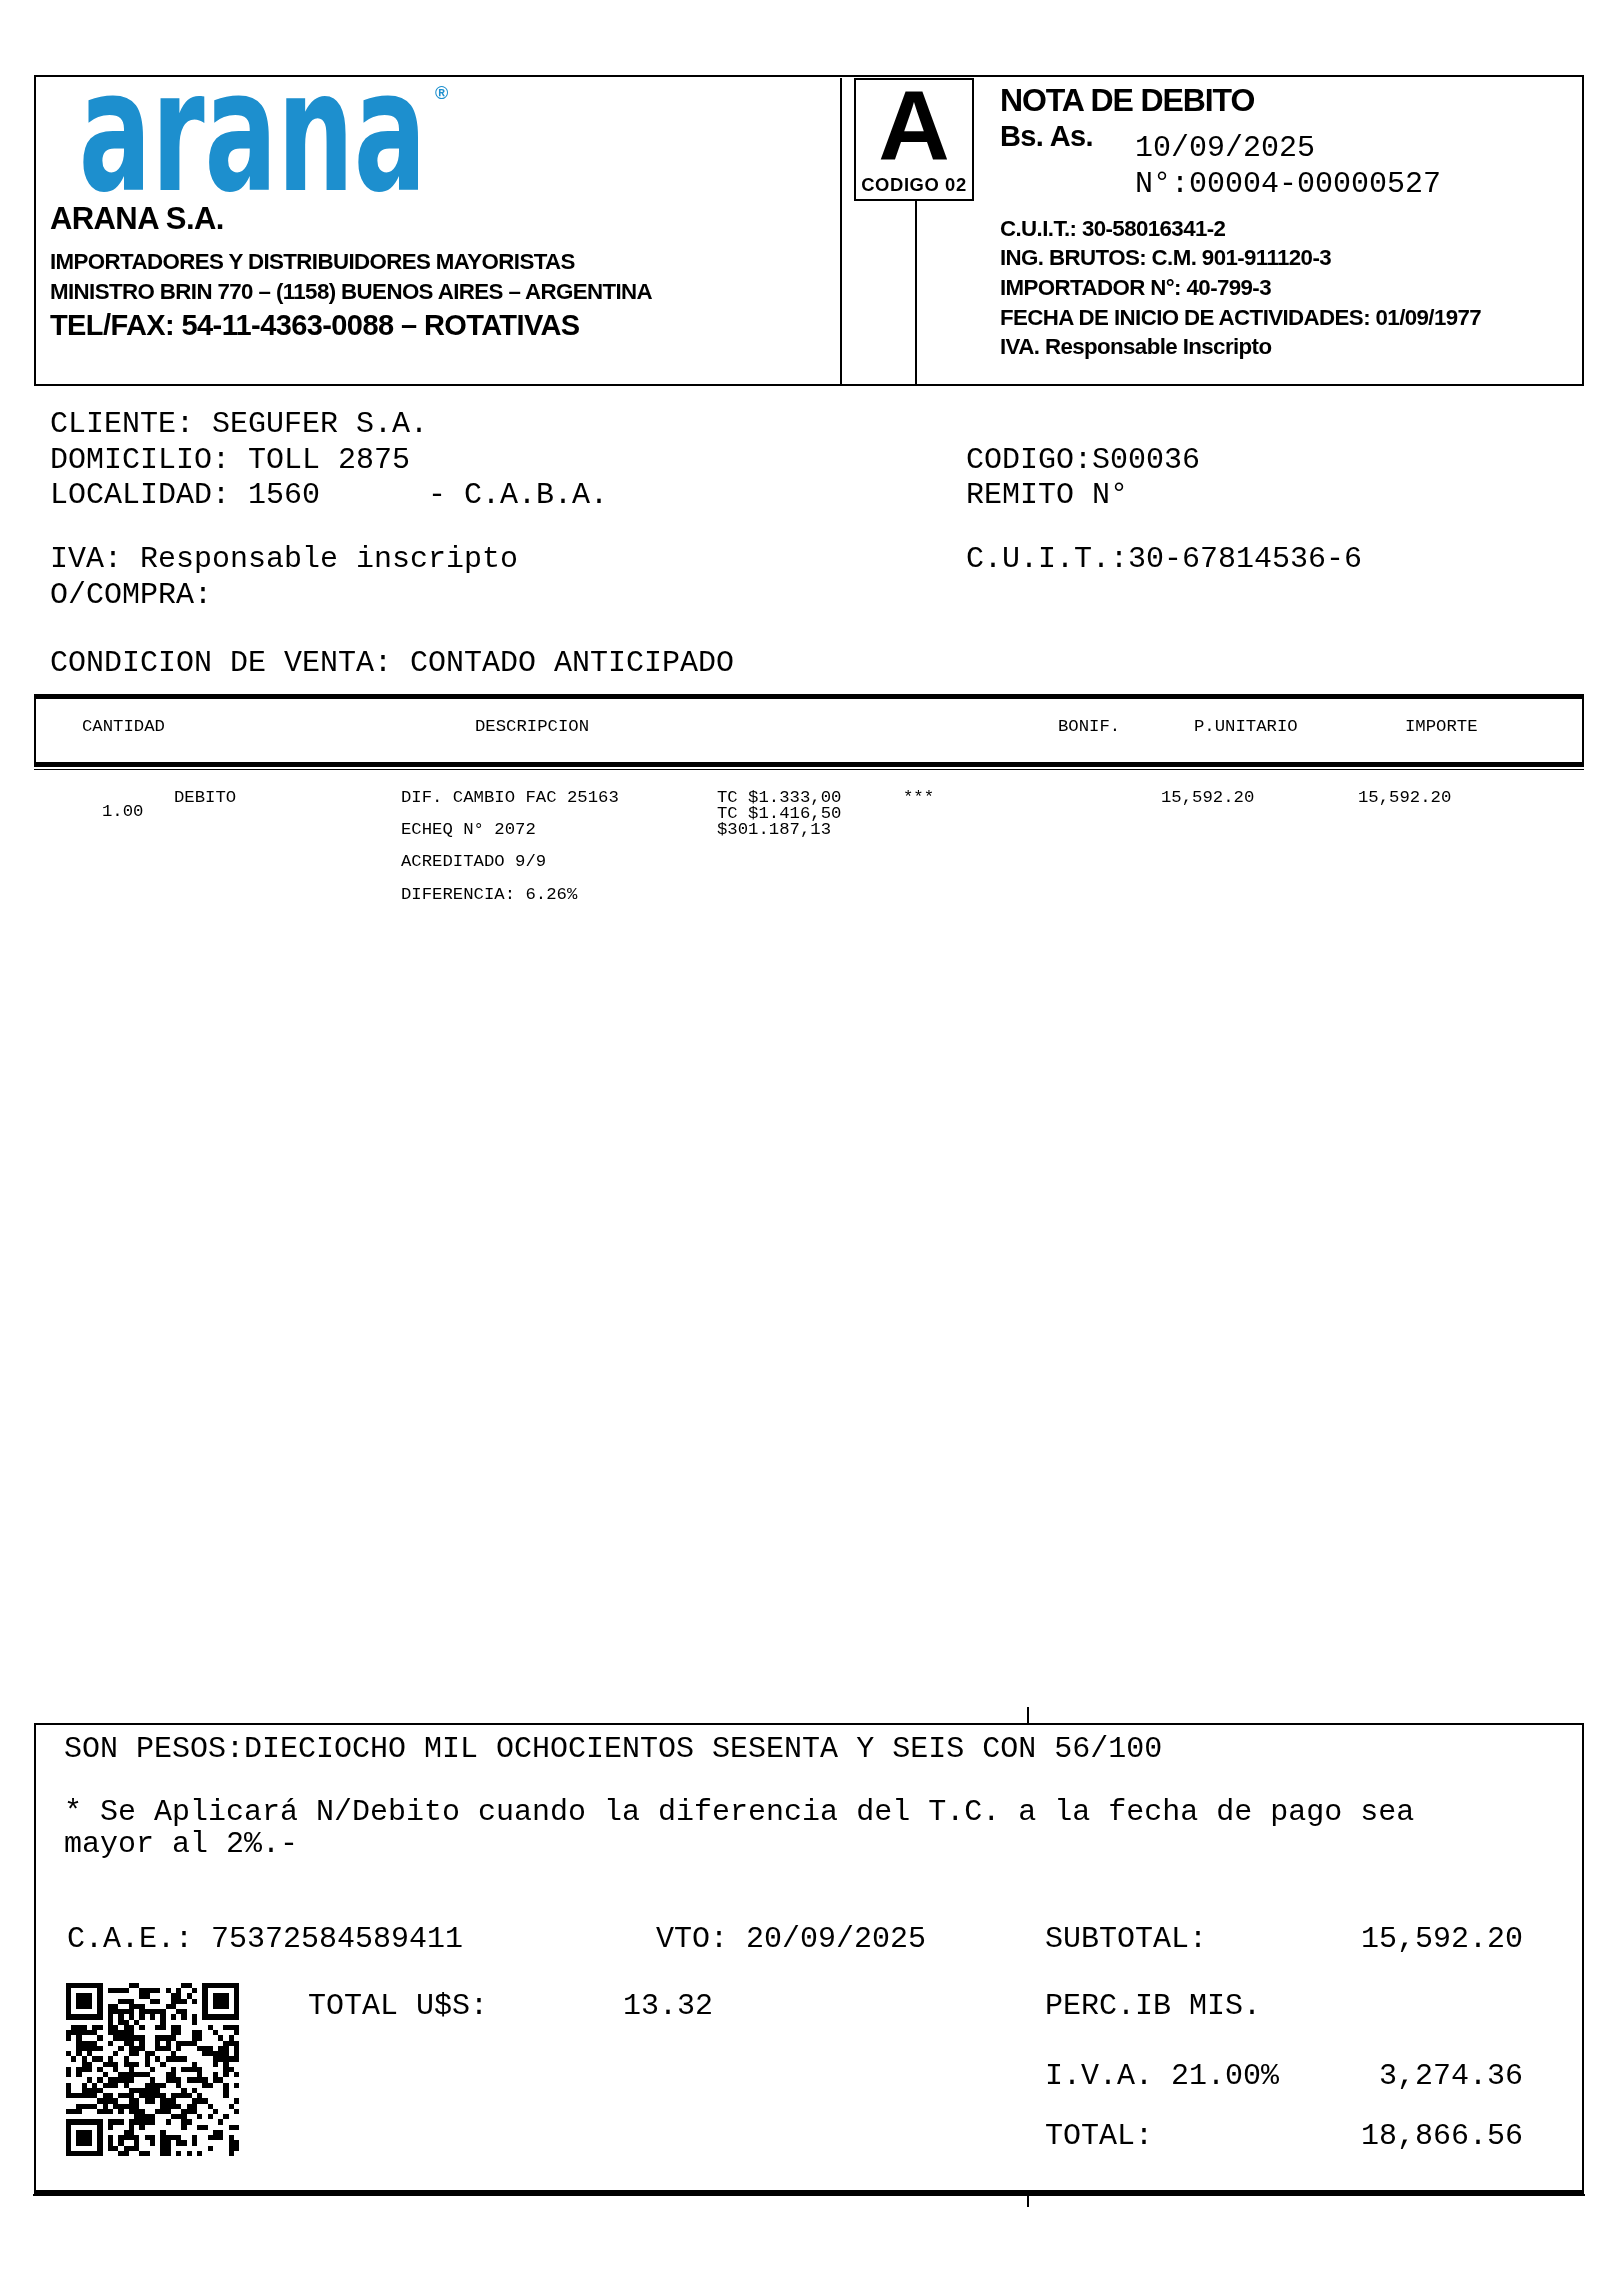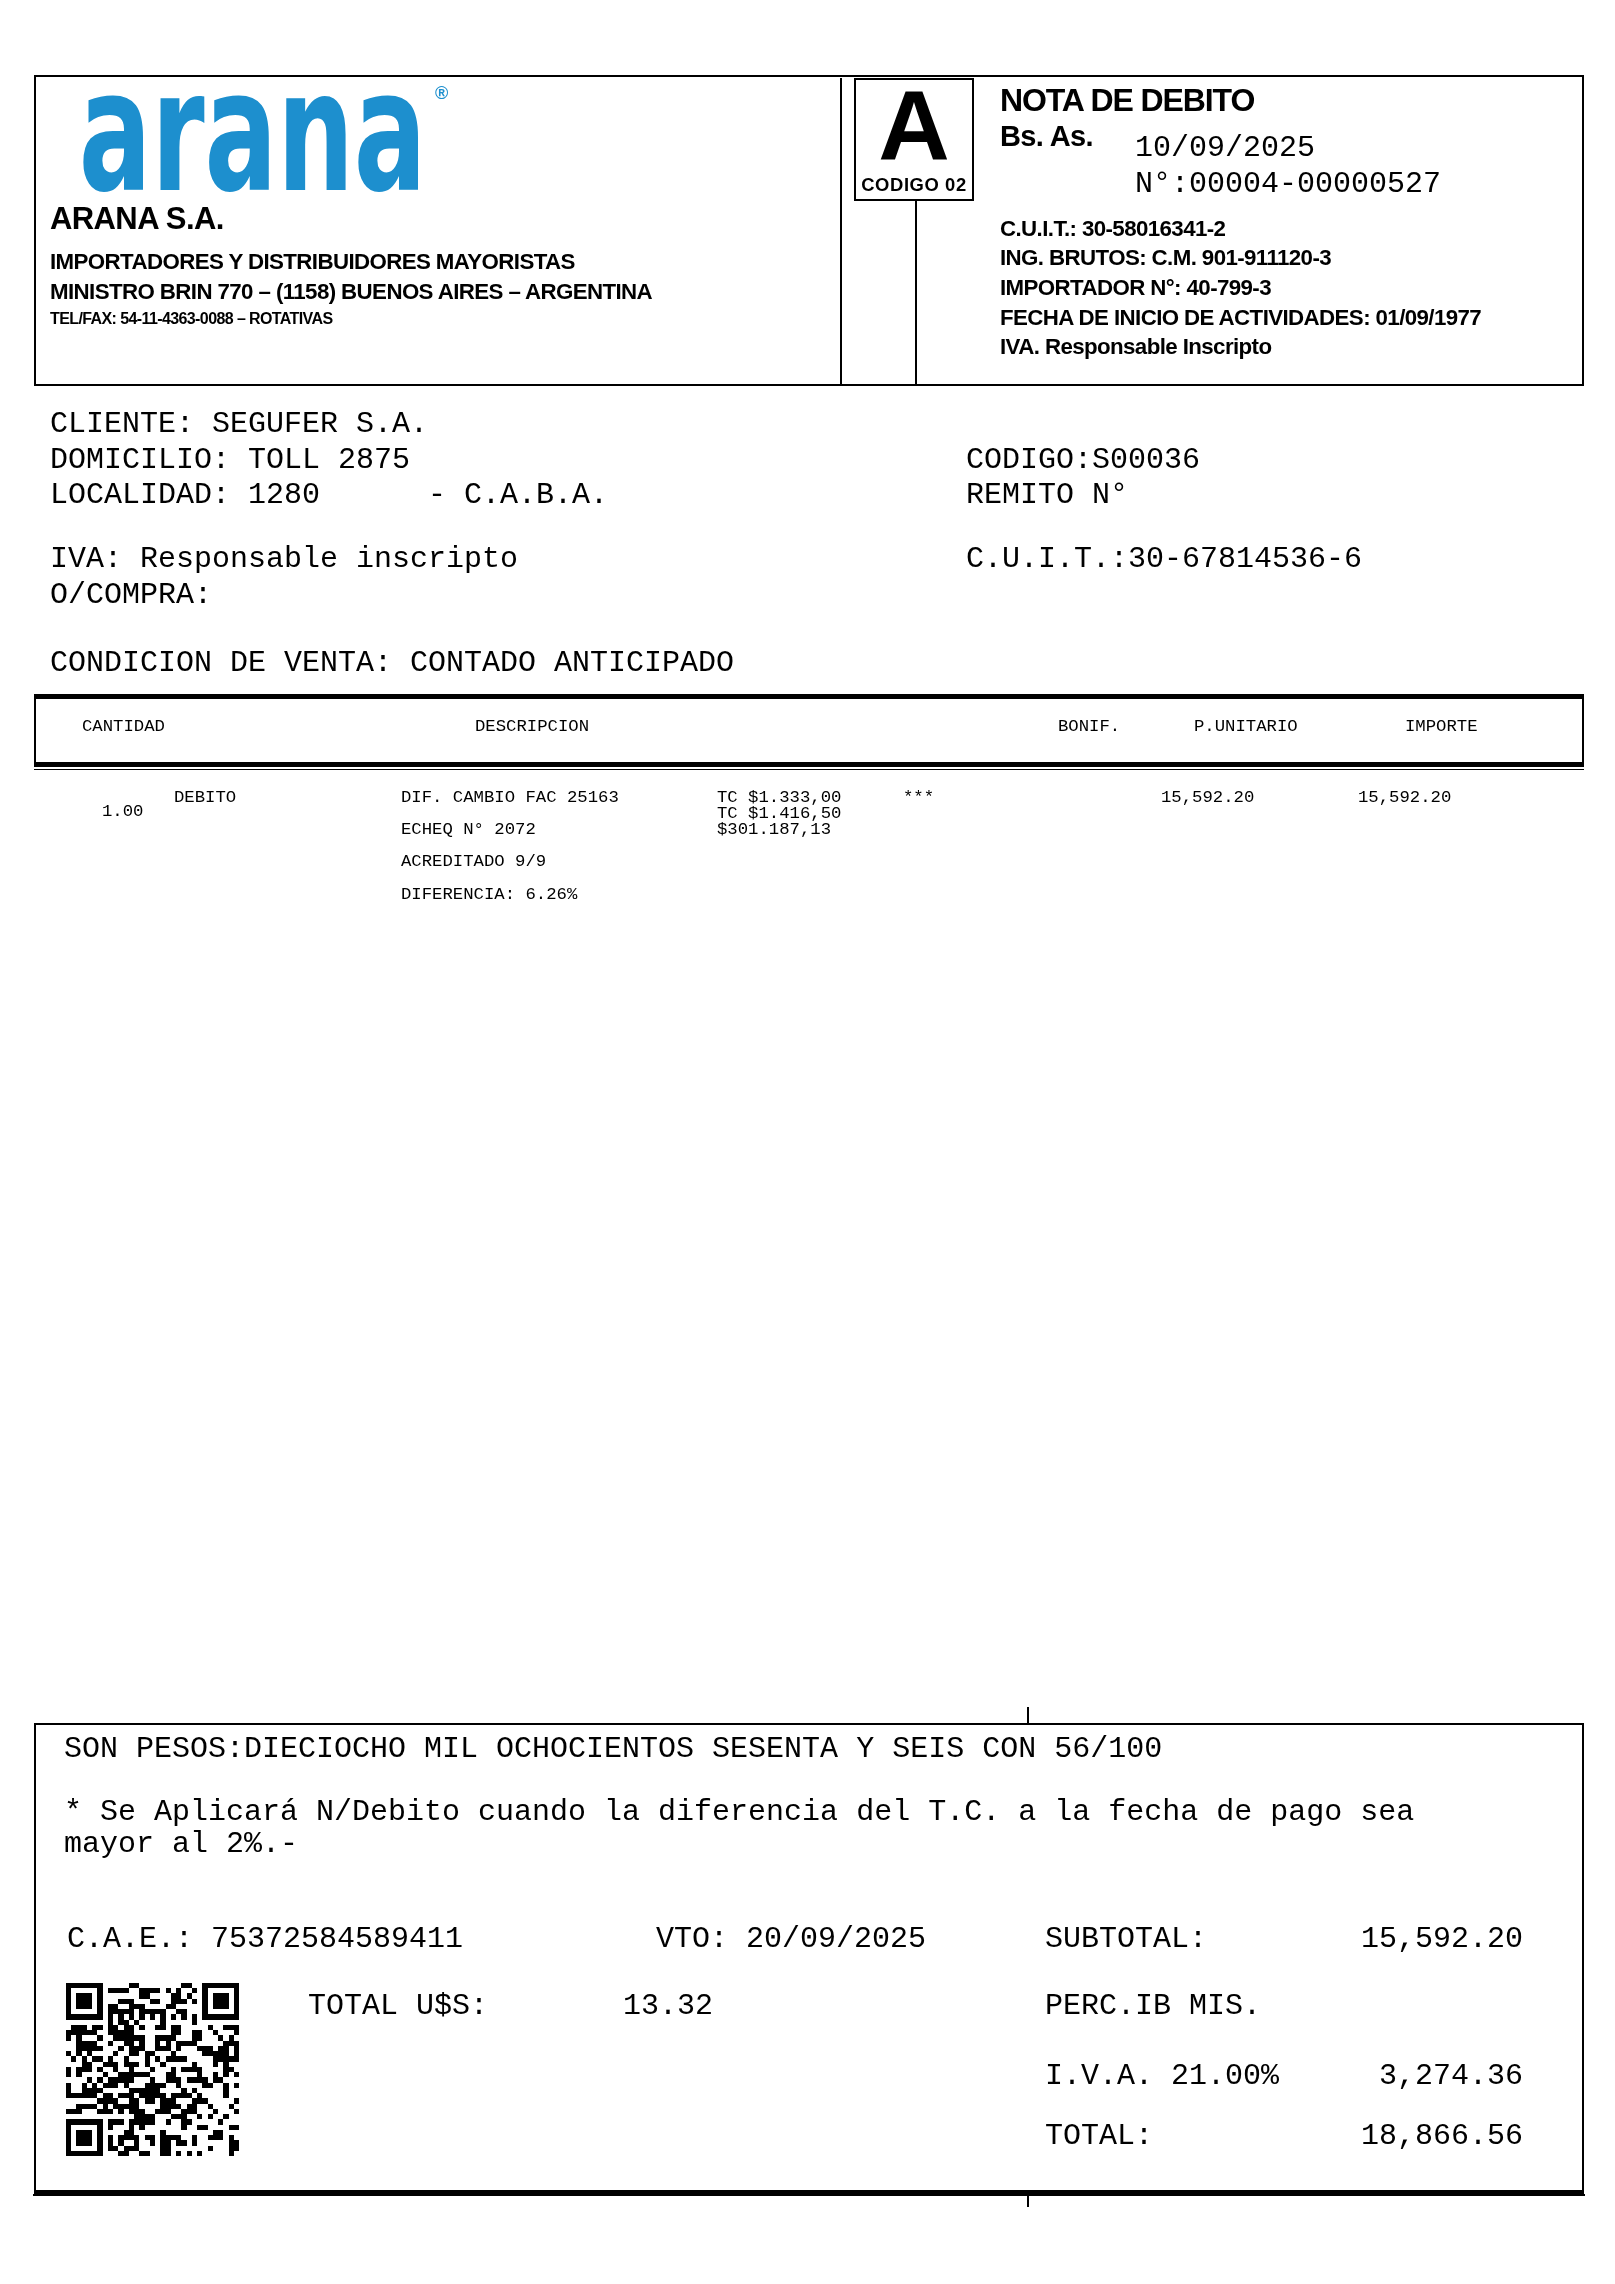--- a/index.html
+++ b/index.html
@@ -37,21 +37,21 @@
 
   <svg class="abs" style="left:78px;top:74px;overflow:visible" width="391" height="128" viewBox="0 0 700 230">
     <text id="logo-text" x="0" y="208" font-family="DejaVu Sans, sans-serif" font-weight="bold" font-size="300" textLength="625" lengthAdjust="spacingAndGlyphs" fill="#1D8FCE">arana</text>
   </svg>
   <div class="abs sansb" id="reg-mark" style="left: 435px; top: 84px; font-size: 18px; color: rgb(29, 143, 206);">®</div>
 
   <div class="abs sansb" style="left:50px;top:202px;font-size:31px;letter-spacing:-0.6px;">ARANA S.A.</div>
 
   <div class="abs sansb cond" style="left:50px;top:250px;font-size:22.3px;">IMPORTADORES Y DISTRIBUIDORES MAYORISTAS</div>
   <div class="abs sansb cond" style="left:50px;top:280px;font-size:22.3px;">MINISTRO BRIN 770 – (1158) BUENOS AIRES – ARGENTINA</div>
-  <div class="abs sansb cond" style="left:50px;top:310px;font-size:16px;">TEL/FAX: 54-11-4363-0088 – ROTATIVAS</div>
+  <div class="abs sansb cond" style="left:50px;top:310px;font-size:29px;">TEL/FAX: 54-11-4363-0088 – ROTATIVAS</div>
 
   <div class="vline" style="left:840px;top:78px;height:306px;"></div>
   <div class="vline" style="left:915px;top:201px;height:183px;"></div>
 
   <div class="letter-box">
     <div class="sansb" style="font-size:99px;line-height:0.88;">A</div>
     <div class="sansb" style="font-size:18.4px;letter-spacing:0.6px;">CODIGO 02</div>
   </div>
 
   <div class="abs sansb" style="left:1000px;top:83px;font-size:32px;letter-spacing:-1.1px;">NOTA DE DEBITO</div>
@@ -60,21 +60,21 @@
   <div class="abs mono t54" style="left:1135px;top:168px;">N°:00004-00000527</div>
 
   <div class="abs sansb cond" style="left:1000px;top:217px;font-size:22.3px;">C.U.I.T.: 30-58016341-2</div>
   <div class="abs sansb cond" style="left:1000px;top:246px;font-size:22.3px;">ING. BRUTOS: C.M. 901-911120-3</div>
   <div class="abs sansb cond" style="left:1000px;top:276px;font-size:22.3px;">IMPORTADOR N°: 40-799-3</div>
   <div class="abs sansb cond" style="left:1000px;top:306px;font-size:22.3px;">FECHA DE INICIO DE ACTIVIDADES: 01/09/1977</div>
   <div class="abs sansb cond" style="left:1000px;top:335px;font-size:22.3px;">IVA. Responsable Inscripto</div>
 
   <div class="abs mono t54" style="left:50px;top:408px;">CLIENTE: SEGUFER S.A.</div>
   <div class="abs mono t54" style="left:50px;top:444px;">DOMICILIO: TOLL 2875</div>
-  <div class="abs mono t54" style="left:50px;top:479px;">LOCALIDAD: 1280      - C.A.B.A.</div>
+  <div class="abs mono t54" style="left:50px;top:479px;">LOCALIDAD: 1560      - C.A.B.A.</div>
   <div class="abs mono t54" style="left:966px;top:444px;">CODIGO:S00036</div>
   <div class="abs mono t54" style="left:966px;top:479px;">REMITO N°</div>
   <div class="abs mono t54" style="left:50px;top:543px;">IVA: Responsable inscripto</div>
   <div class="abs mono t54" style="left:966px;top:543px;text-align:right;">C.U.I.T.:30-67814536-6</div>
   <div class="abs mono t54" style="left:50px;top:579px;">O/COMPRA:</div>
   <div class="abs mono t54" style="left:50px;top:647px;">CONDICION DE VENTA: CONTADO ANTICIPADO</div>
 
   <div class="box table-head-box"></div>
   <span class="abs mono t31" style="left:82px;top:717px;">CANTIDAD</span>
   <span class="abs mono t31" style="left:475px;top:717px;">DESCRIPCION</span>

